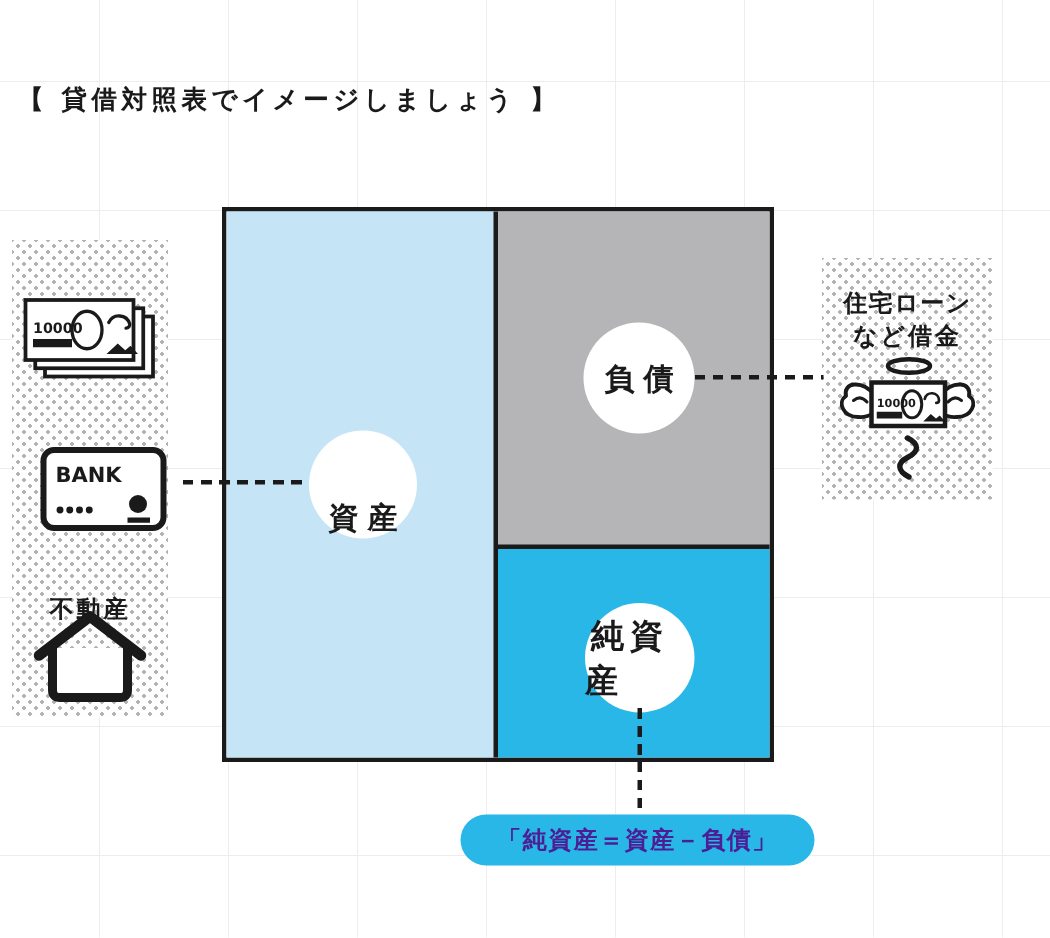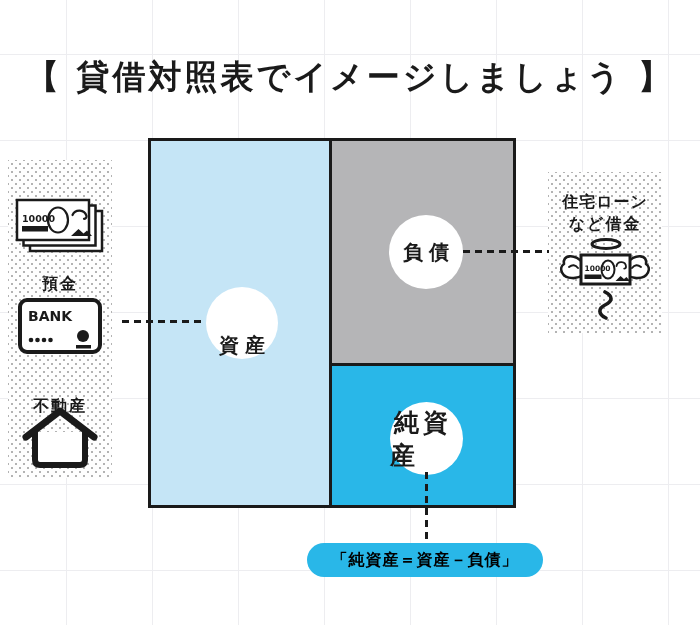--- a/index.html
+++ b/index.html
@@ -10,22 +10,22 @@
     background-color:#ffffff;
     background-image:
       linear-gradient(to bottom, #ededf0 1px, transparent 1px),
       linear-gradient(to right, #ededf0 1px, transparent 1px);
     background-size:86px 86px, 86px 86px;
     background-position:0 54px, 66px 0;
   }
   .abs{position:absolute;}
   
   .title{
-    left:0;right:0;top:55px;text-align:center;
-    font-size:33px;font-weight:bold;letter-spacing:3px;
+    left:0;right:0;top:55px;text-align:left;
+    font-size:17px;font-weight:bold;letter-spacing:3px;padding-left:12px;
   }
   
   .sheet{
     left:148px;top:138px;width:368px;height:370px;
     border:3px solid #1a1a1a;box-sizing:border-box;
     display:flex;background:#fff;
   }
   .sheet .left{
     width:50%;border-right:3px solid #1a1a1a;box-sizing:border-box;
   }
@@ -38,21 +38,21 @@
   .sheet .right .bottom{flex:1;}
   
   .circle{
     border-radius:50%;background:#fff;
     display:flex;align-items:center;justify-content:center;
     font-weight:bold;font-size:20px;letter-spacing:6px;text-indent:6px;
     z-index:3;
   }
   .c-assets{left:206px;top:287px;width:72px;height:72px;align-items:flex-end;}
   .c-liab{left:389px;top:215px;width:74px;height:74px;}
-  .c-net{left:390px;top:402px;width:73px;height:73px;font-size:25px;letter-spacing:4px;text-indent:4px;}
+  .c-net{left:390px;top:402px;width:73px;height:73px;font-size:22px;letter-spacing:4px;text-indent:4px;}
   
   .dotted{
     background-color:#fefefe;
     background-image:
       radial-gradient(#b3b3b3 1.1px, transparent 1.2px),
       radial-gradient(#b3b3b3 1.1px, transparent 1.2px);
     background-size:8px 8px;
     background-position:0 0, 4px 4px;
   }
   .left-panel{left:8px;top:160px;width:104px;height:318px;}
@@ -66,21 +66,21 @@
   
   .dash-h{height:3px;background:repeating-linear-gradient(90deg,#1a1a1a 0 7px,transparent 7px 12px);z-index:4;}
   .dash-v{width:3px;background:repeating-linear-gradient(180deg,#1a1a1a 0 7px,transparent 7px 12px);z-index:4;}
   .dash-assets{left:122px;top:320px;width:84px;}
   .dash-liab{left:463px;top:250px;width:86px;}
   .dash-net{left:425px;top:472px;height:70px;}
   
   .pill{
     left:307px;top:543px;width:236px;height:34px;border-radius:17px;
     display:flex;align-items:center;justify-content:center;
-    color:#000000;font-weight:bold;font-size:16px;letter-spacing:1px;
+    color:#4c1d95;font-weight:bold;font-size:16px;letter-spacing:1px;
   }
   svg{display:block;}
   svg text{font-family:"DejaVu Sans","Liberation Sans",sans-serif;}
 </style>
 </head>
 <body>
 
 <div class="abs title">【 貸借対照表でイメージしましょう 】</div>
 
 <div class="abs sheet">
@@ -114,22 +114,21 @@
         <rect x="2" y="2" width="72" height="40"></rect>
       </g>
       <text x="7" y="24" font-size="9.5" font-weight="bold" fill="#1a1a1a">10000</text>
       <rect x="7" y="28" width="26" height="5.5" fill="#1a1a1a"></rect>
       <ellipse cx="43" cy="22" rx="10" ry="12.5" fill="none" stroke="#1a1a1a" stroke-width="2.2"></ellipse>
       <path d="M57.5 17 a7.5 7.5 0 0 1 14 1 a2.5 2.5 0 0 1 -2.5 2.8" fill="none" stroke="#1a1a1a" stroke-width="2.2" stroke-linecap="round"></path>
       <path d="M56 38 l7.5 -7 5 4.5 3.5 -3 5 5.5 z" fill="#1a1a1a"></path>
     </svg>
   </div>
 
-  <div class="side-label" style="top:114px;">預金</div>
-  <div class="icon-wrap" style="top:137px;">
+  <div class="icon-wrap" style="top:137px;justify-content:flex-end;">
     <svg width="86" height="58" viewBox="0 0 86 58">
       <rect x="3" y="3" width="80" height="52" rx="7" fill="#ffffff" stroke="#1a1a1a" stroke-width="4"></rect>
       <text x="11" y="24" font-size="14" font-weight="bold" fill="#1a1a1a">BANK</text>
       <g fill="#1a1a1a">
         <circle cx="14" cy="43" r="2.3"></circle>
           <circle cx="20.5" cy="43" r="2.3"></circle>
         <circle cx="27" cy="43" r="2.3"></circle>
           <circle cx="33.5" cy="43" r="2.3"></circle>
       </g>
       <circle cx="66" cy="39" r="6" fill="#1a1a1a"></circle>

